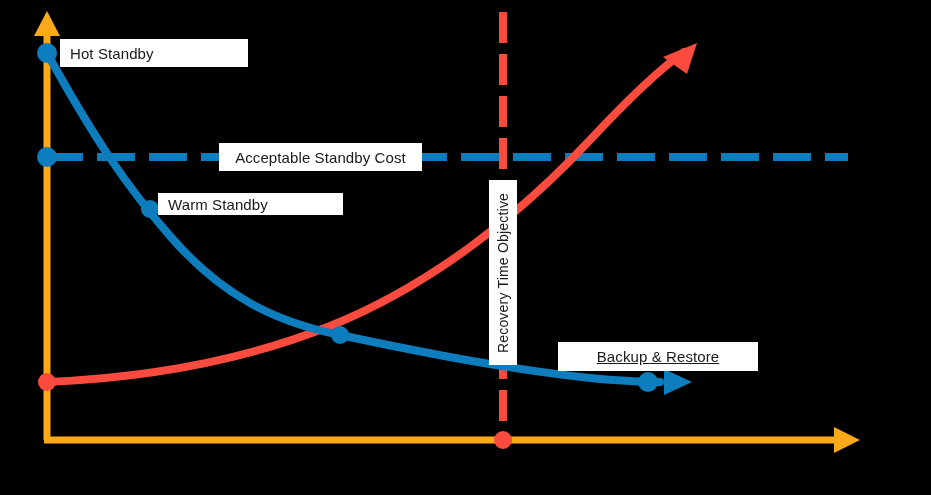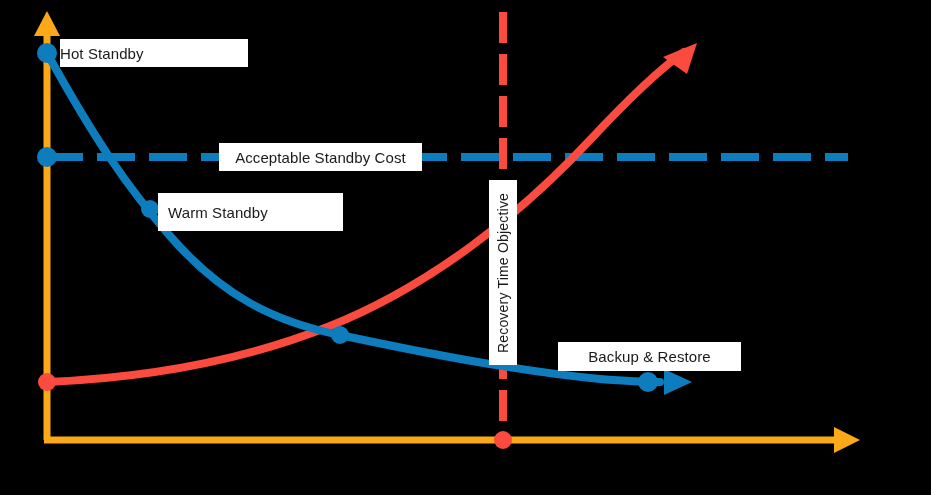--- a/index.html
+++ b/index.html
@@ -42,39 +42,41 @@
   .callout-center {
     justify-content: center;
   }
 
   
   #callout-hot-standby {
     left: 60px;
     top: 39px;
     width: 188px;
     height: 28px;
+    padding-left: 10px;
   }
   #callout-acceptable-cost {
     left: 219px;
     top: 143px;
     width: 203px;
     height: 28px;
   }
   #callout-warm-standby {
     left: 158px;
     top: 193px;
     width: 185px;
-    height: 38px;
+    height: 22px;
     padding-left: 10px;
   }
   #callout-backup-restore {
     left: 558px;
     top: 342px;
-    width: 183px;
+    width: 200px;
     height: 29px;
+    text-decoration: underline;
   }
 
   
   #callout-rto {
     left: 489px;
     top: 180px;
     width: 28px;
     height: 185px;
     padding: 0;
     justify-content: center;

